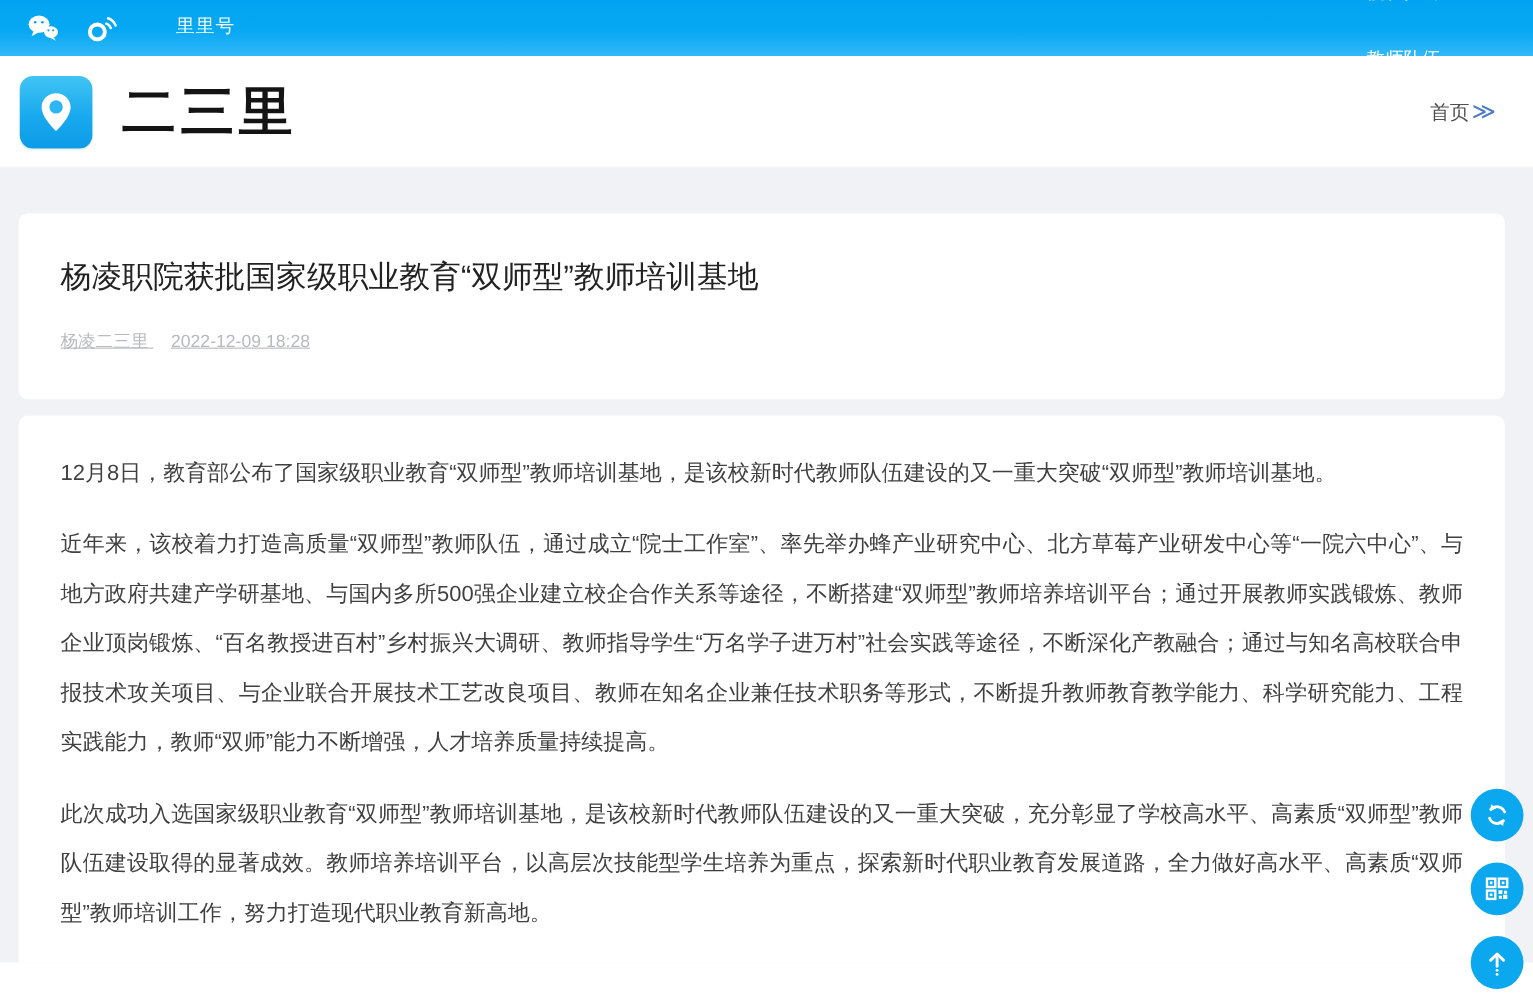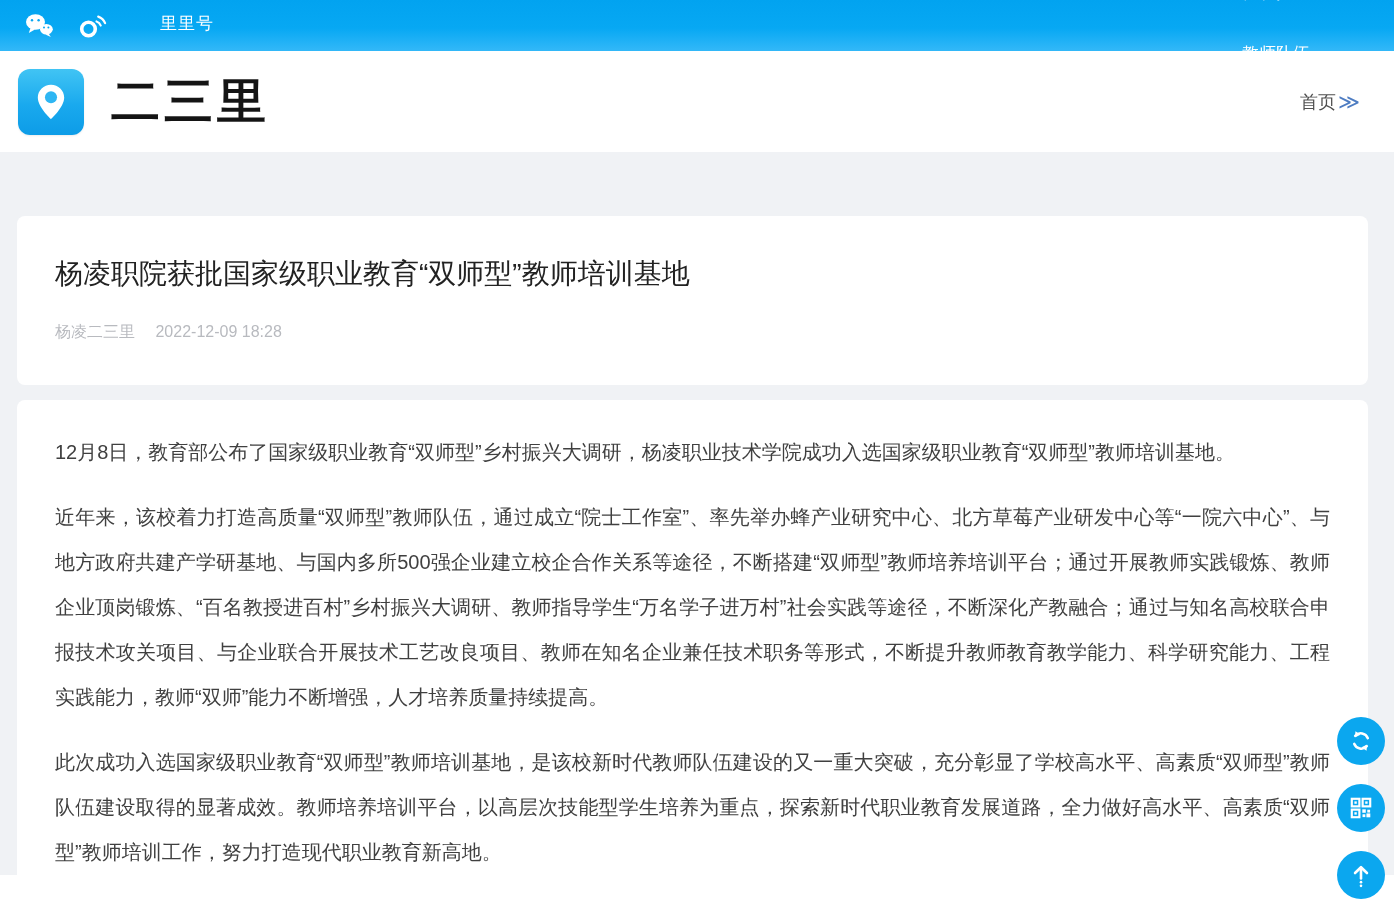--- a/index.html
+++ b/index.html
@@ -35,30 +35,30 @@
     margin-left:27px; font-size:49px; font-weight:900; color:#141414;
     letter-spacing:4px; cursor:pointer;
   }
   .home-link {
     margin-left:auto; font-size:18px; color:#4f4f4f; cursor:pointer;
     display:flex; align-items:center; gap:2px;text-align:center;
   }
   .home-link .chev { color:#4d7cc2; font-size:21px; line-height:1; }
   
   .main {
-    height:723px; background:#f0f2f5; padding-top:64px; overflow:hidden;
+    height:723px; background:#f0f2f5; padding-top:42px; overflow:hidden;
   }
   .card {
     margin-left:17px; width:1351px; background:#fff; border-radius:8px;
   }
   .title-card { height:169px; padding:40px 38px 0; }
   .article-title {
     margin:0; font-size:28px; font-weight:400; color:#222; line-height:36px;
   }
-  .byline { margin-top:30px; font-size:16px; color:#b8babf; }
+  .byline { margin-top:30px; font-size:16px; color:#b8babf;text-decoration:underline; }
   .byline .date { margin-left:16px; }
   .body-card { margin-top:15px; height:620px; padding:30px 38px 0; }
   .body-card p {
     margin:0 0 20px; font-size:20px; line-height:45px; color:#404040;
     text-align:justify;
   }
   
   .float-tools {
     position:absolute; right:9px; top:717px;
     display:flex; flex-direction:column; gap:19px;
@@ -123,21 +123,21 @@
 
   <div class="card title-card">
     <h1 class="article-title">杨凌职院获批国家级职业教育“双师型”教师培训基地</h1>
     <div class="byline">
       <span>杨凌二三里</span>
       <span class="date">2022-12-09 18:28</span>
     </div>
   </div>
 
   <div class="card body-card">
-    <p>12月8日，教育部公布了国家级职业教育“双师型”乡村振兴大调研，杨凌职业技术学院成功入选国家级职业教育“双师型”教师培训基地。</p>
+    <p>12月8日，教育部公布了国家级职业教育“双师型”教师培训基地，是该校新时代教师队伍建设的又一重大突破“双师型”教师培训基地。</p>
     <p>近年来，该校着力打造高质量“双师型”教师队伍，通过成立“院士工作室”、率先举办蜂产业研究中心、北方草莓产业研发中心等“一院六中心”、与地方政府共建产学研基地、与国内多所500强企业建立校企合作关系等途径，不断搭建“双师型”教师培养培训平台；通过开展教师实践锻炼、教师企业顶岗锻炼、“百名教授进百村”乡村振兴大调研、教师指导学生“万名学子进万村”社会实践等途径，不断深化产教融合；通过与知名高校联合申报技术攻关项目、与企业联合开展技术工艺改良项目、教师在知名企业兼任技术职务等形式，不断提升教师教育教学能力、科学研究能力、工程实践能力，教师“双师”能力不断增强，人才培养质量持续提高。</p>
     <p>此次成功入选国家级职业教育“双师型”教师培训基地，是该校新时代教师队伍建设的又一重大突破，充分彰显了学校高水平、高素质“双师型”教师队伍建设取得的显著成效。教师培养培训平台，以高层次技能型学生培养为重点，探索新时代职业教育发展道路，全力做好高水平、高素质“双师型”教师培训工作，努力打造现代职业教育新高地。</p>
   </div>
 
 </div>
 
 <div class="float-tools">
 
   <button class="fab">
     <svg width="26" height="26" viewBox="0 0 24 24">

